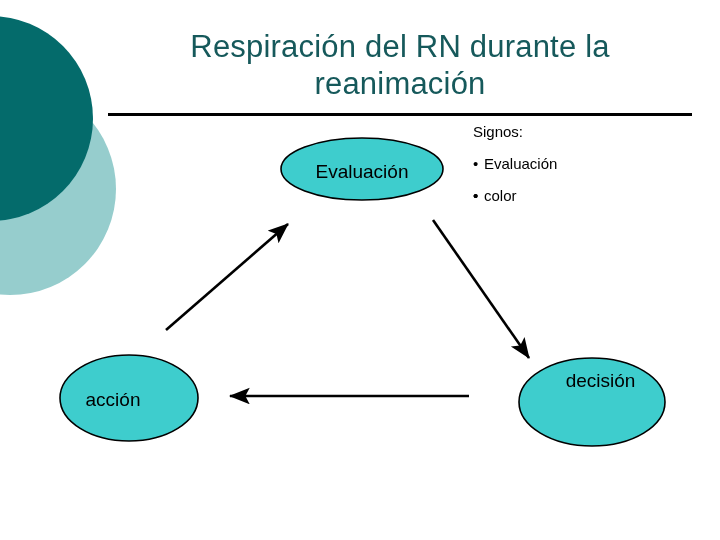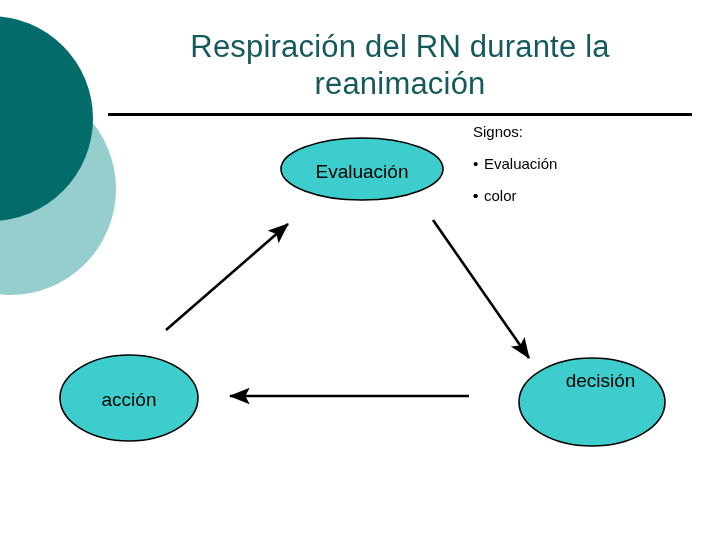--- a/index.html
+++ b/index.html
@@ -71,21 +71,21 @@
 
   
   .node-label {
     position: absolute;
     color: #000000;
     font-size: 19px;
     text-align: center;
     white-space: nowrap;
   }
   .node-eval  { left: 281px; top: 161px; width: 162px; }
-  .node-acc   { left: 60px;  top: 389px; width: 138px; }
+  .node-acc   { left: 44px;  top: 389px; width: 138px; }
   .node-dec   { left: 520px; top: 370px; width: 161px; }
 
   
   .signos {
     position: absolute;
     left: 473px;
     top: 123px;
     width: 240px;
     color: #000000;
     font-size: 15px;

